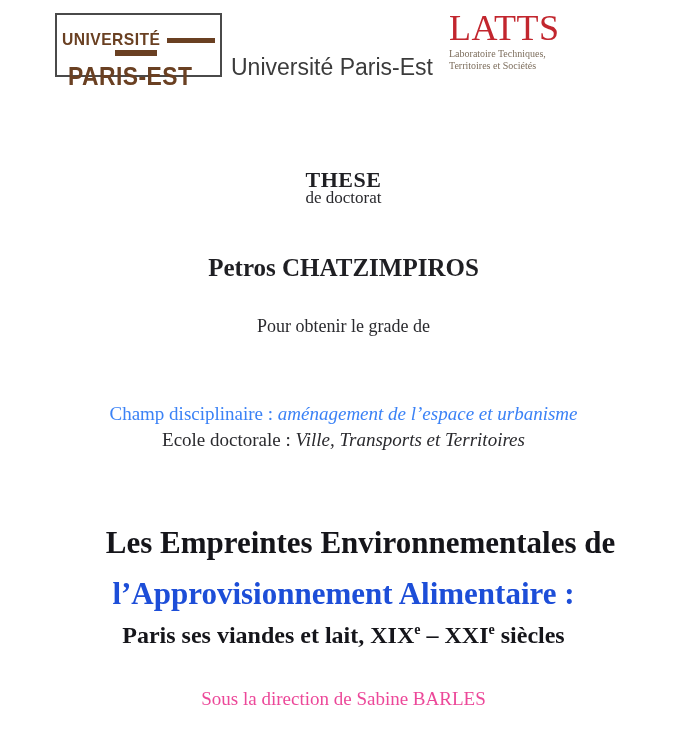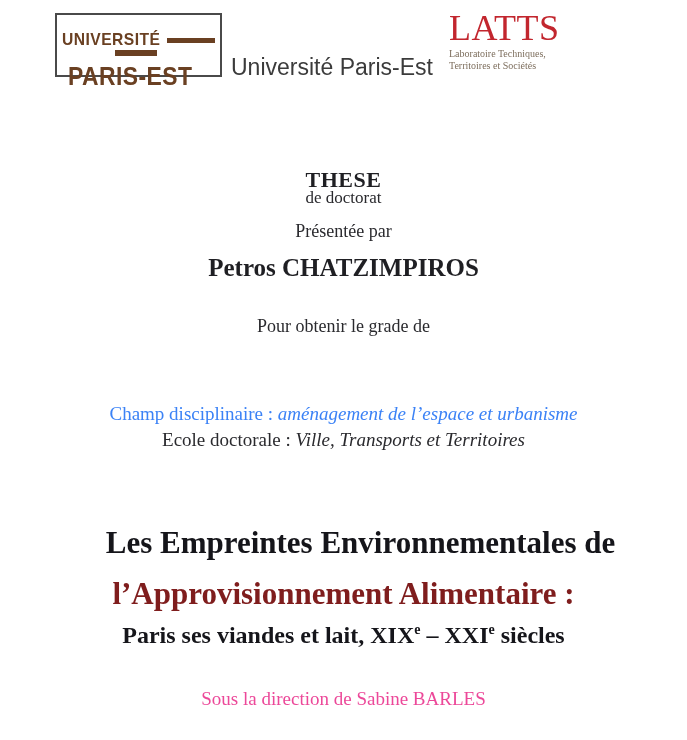--- a/index.html
+++ b/index.html
@@ -110,21 +110,21 @@
   .these        { top: 144px; font-size: 22px; font-weight: 700; letter-spacing: 0.5px; margin-top: 23px; }
   .doctorat     { top: 188px; font-size: 17px; color: #2a2a2e; }
   .presentee    { top: 221px; font-size: 18px; color: #2a2a2e; }
   .author       { top: 254px; font-size: 25px; font-weight: 700; }
   .grade-intro  { top: 316px; font-size: 18px; color: #2a2a2e; }
   .degree       { top: 356px; font-size: 19px; color: #2a2a2e; letter-spacing: 0.3px; }
   .field        { top: 403px; font-size: 19px; color: #3b82f6; }
   .school       { top: 429px; font-size: 19px; color: #2a2a2e; }
   .italic-part  { font-style: italic; }
   .title-l1     { top: 525px; font-size: 31px; font-weight: 700; color: #15151a; padding-left: 34px; }
-  .title-l2     { top: 576px; font-size: 31px; font-weight: 700; color: #7f1d1d; }
+  .title-l2     { top: 576px; font-size: 31px; font-weight: 700; color: #1d4ed8; }
   .subtitle     { top: 622px; font-size: 24px; font-weight: 700; color: #15151a; }
   .subtitle sup { font-size: 14px; }
   .direction    { top: 688px; font-size: 19px; color: #ec4899; }
 </style>
 </head>
 <body>
 
 <div class="page">
 
   <div class="upec-logo">
@@ -143,21 +143,20 @@
   <div class="latts-logo">
     <div class="latts-acronym">LATTS</div>
     <div class="latts-subtitle">
       <div>Laboratoire Techniques,</div>
       <div>Territoires et Sociétés</div>
     </div>
   </div>
 
   <div class="line these">THESE</div>
   <div class="line doctorat">de doctorat</div>
-  <div class="line presentee">Présentée par</div>
   <div class="line author">Petros CHATZIMPIROS</div>
   <div class="line grade-intro">Pour obtenir le grade de</div>
 
   <div class="line field">
     <span>Champ disciplinaire : </span><span class="italic-part">aménagement de l’espace et urbanisme</span>
   </div>
   <div class="line school">
     <span>Ecole doctorale : </span><span class="italic-part">Ville, Transports et Territoires</span>
   </div>
 

